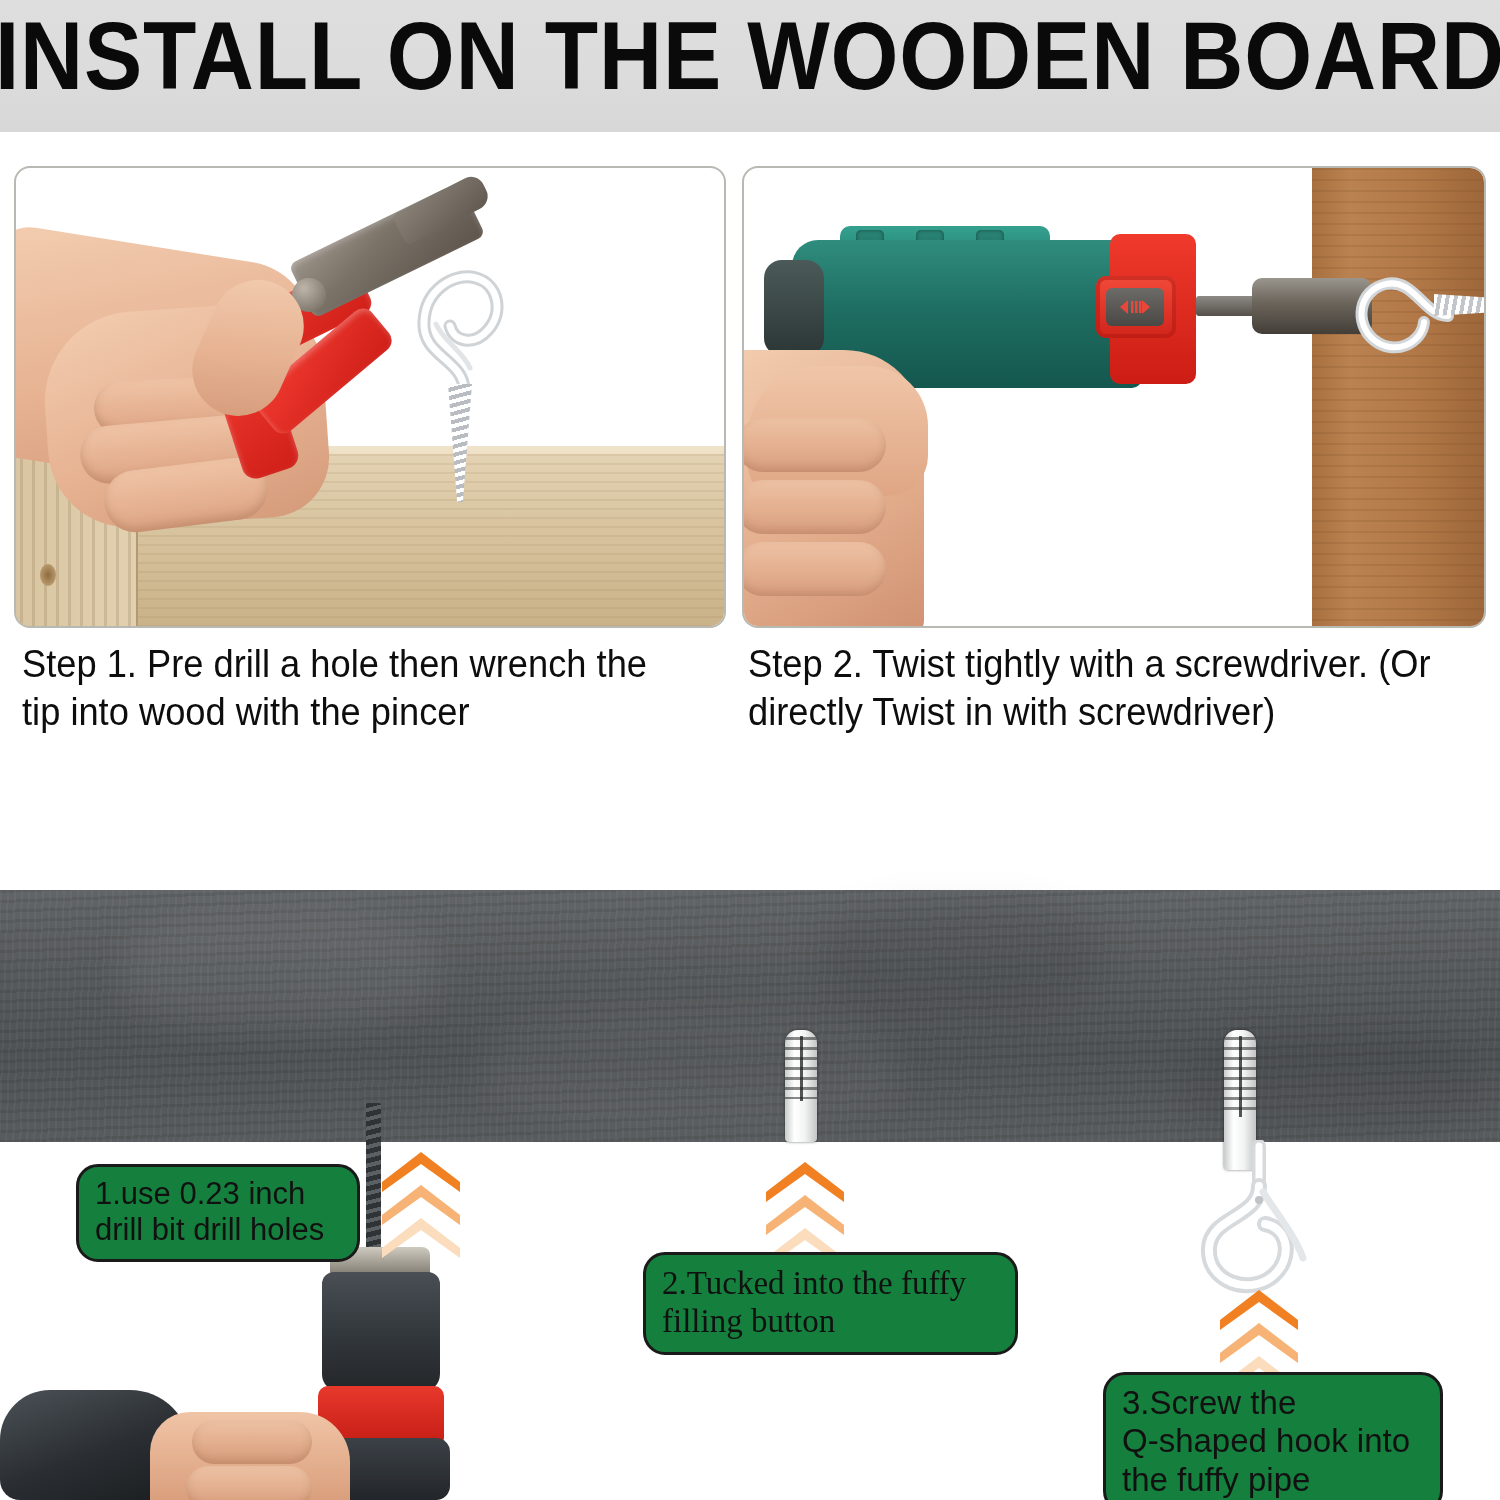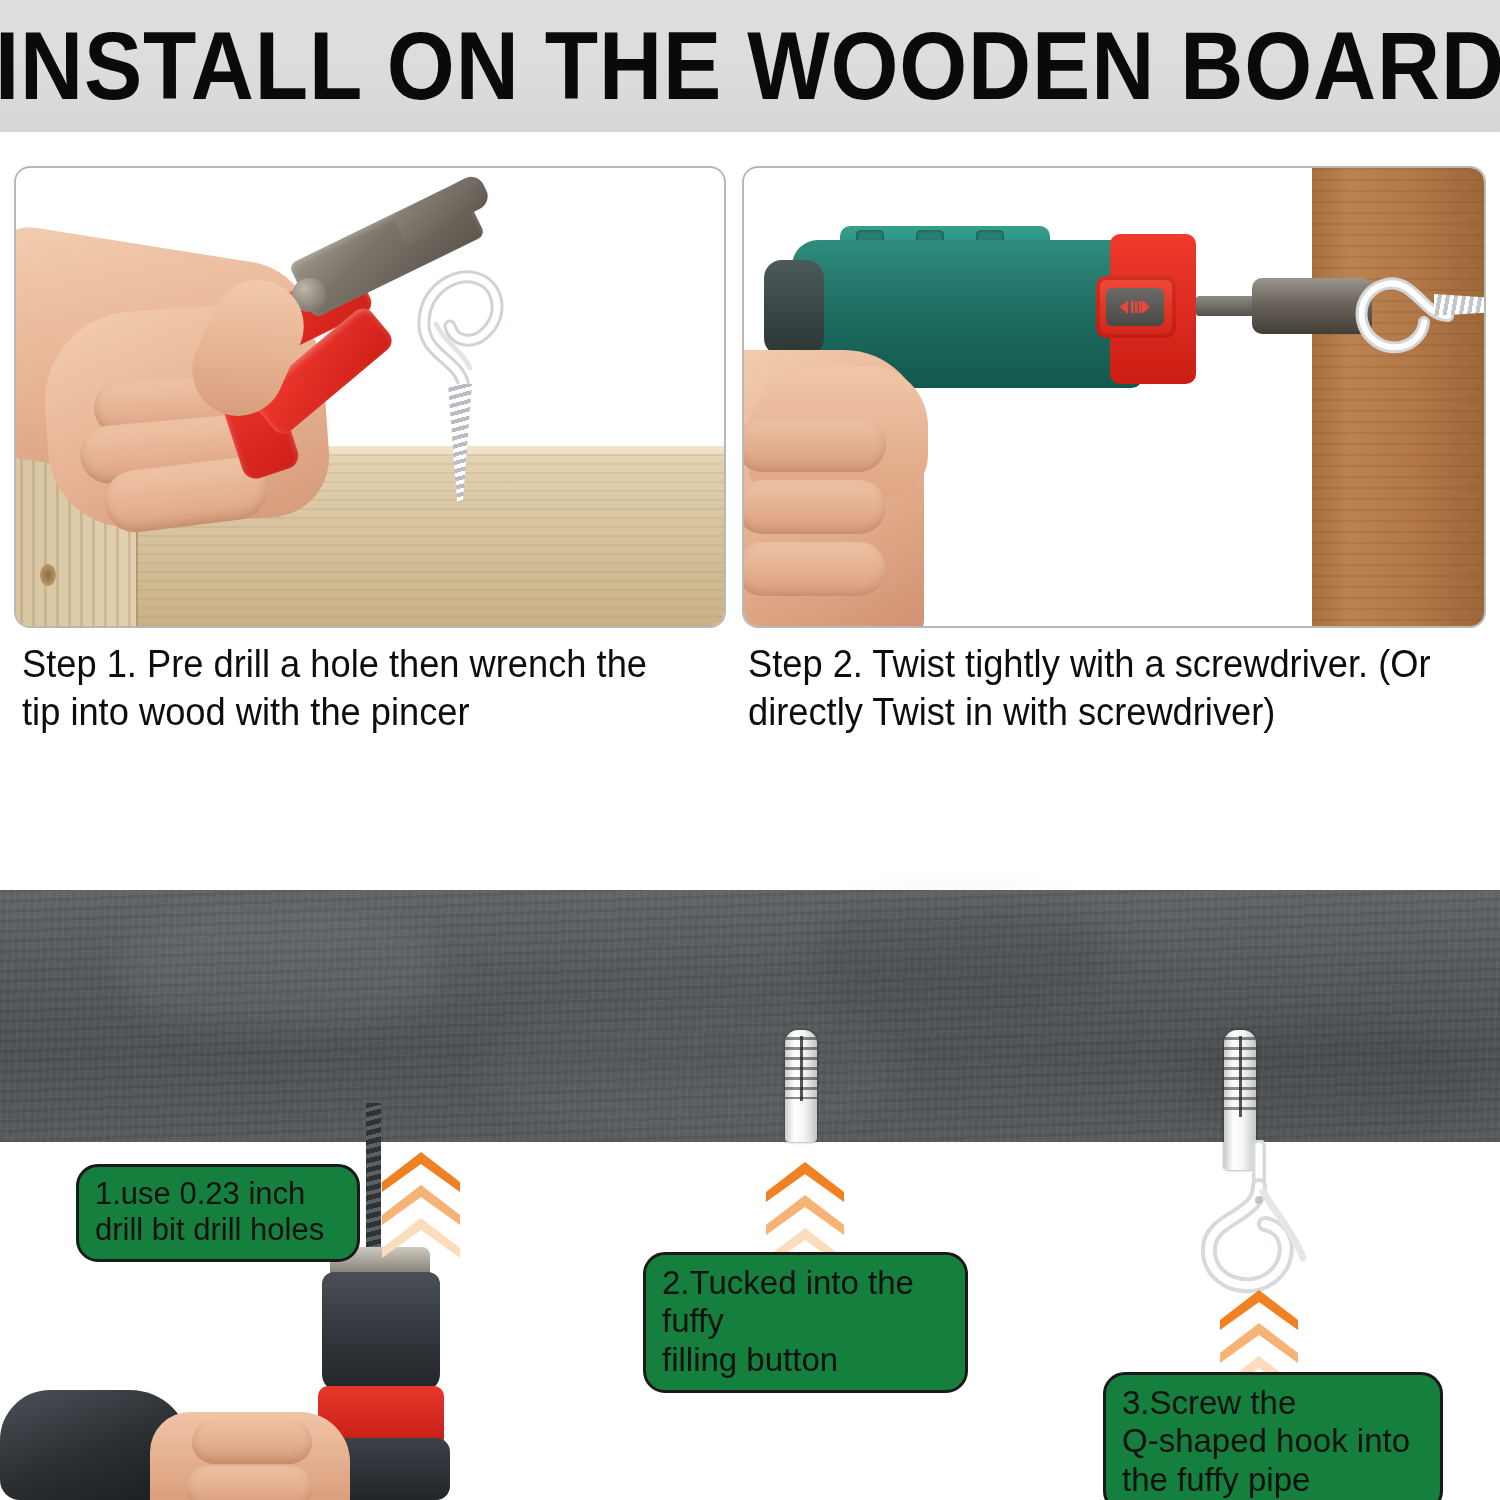--- a/index.html
+++ b/index.html
@@ -7,21 +7,21 @@
     width:1500px;height:1500px;overflow:hidden;background:#ffffff;
     font-family:"Liberation Sans","DejaVu Sans",sans-serif;
     -webkit-font-smoothing:antialiased;
   }
   .page{position:relative;width:1500px;height:1500px;}
 
   
   .band{
     position:absolute;left:0;width:1500px;
     background:linear-gradient(180deg,#dedede 0%,#dcdcdc 55%,#d7d7d7 100%);
-    display:flex;align-items:center;
+    display:flex;
   }
   .band-title{
     font-weight:bold;color:#0a0a0a;white-space:nowrap;
     font-family:"Liberation Sans","DejaVu Sans",sans-serif;
     transform:scaleX(0.86);letter-spacing:1px;
   }
   #band-top{top:0;height:132px;justify-content:center;}
   #band-top .band-title{font-size:97px;transform:scaleX(0.90);}
   #band-wall{top:768px;height:122px;justify-content:center;}
   #band-wall .band-title{font-size:90px;transform:scaleX(0.90);}
@@ -268,21 +268,21 @@
   .chev-group{position:absolute;width:86px;height:110px;}
   .chev{position:absolute;left:0;width:86px;height:44px;}
 
   
   .callout{
     position:absolute;background:#15803d;border:3px solid #1a1a1a;border-radius:22px;
     padding:9px 16px 11px 16px;box-sizing:border-box;
     color:#111;font-size:33px;line-height:1.16;white-space:pre-line;
   }
   #callout-1{left:76px;top:1164px;width:284px;font-size:31px;}
-  #callout-2{left:643px;top:1252px;width:325px;}
+  #callout-2{left:643px;top:1252px;width:375px;font-family:Liberation Serif, serif;}
   #callout-3{left:1103px;top:1372px;width:340px;}
 </style>
 </head>
 <body>
 
 <div class="page">
 
   <div class="band" id="band-top">
     <div class="band-title">INSTALL ON THE WOODEN BOARD</div>
   </div>

